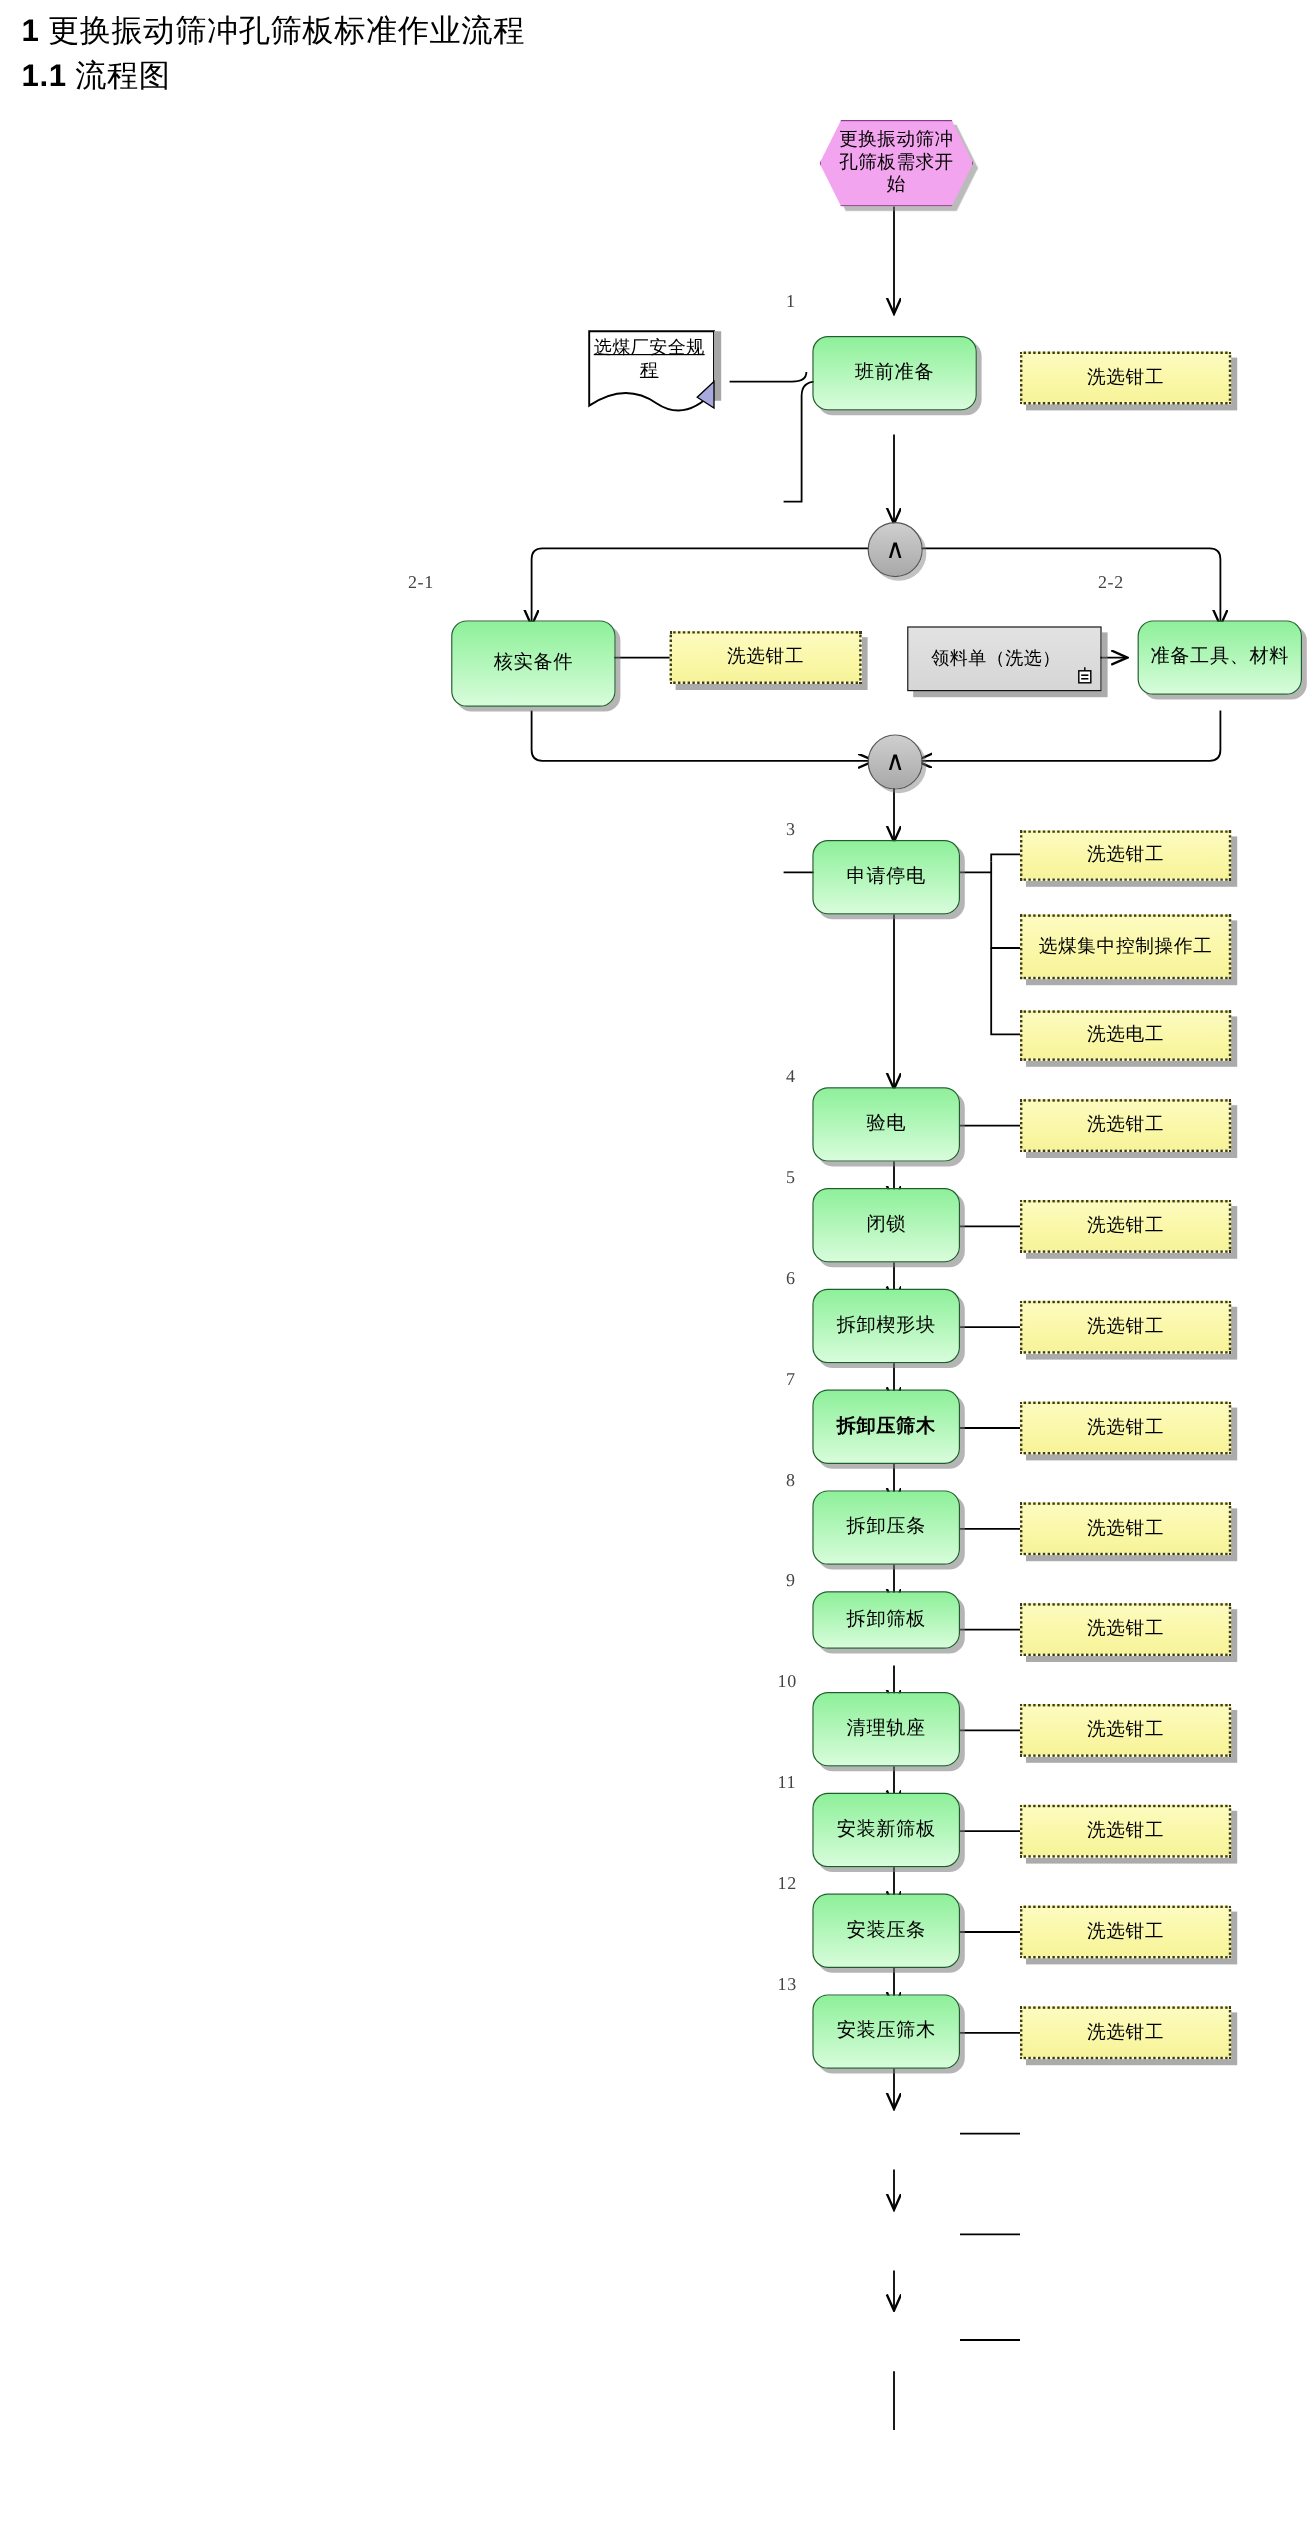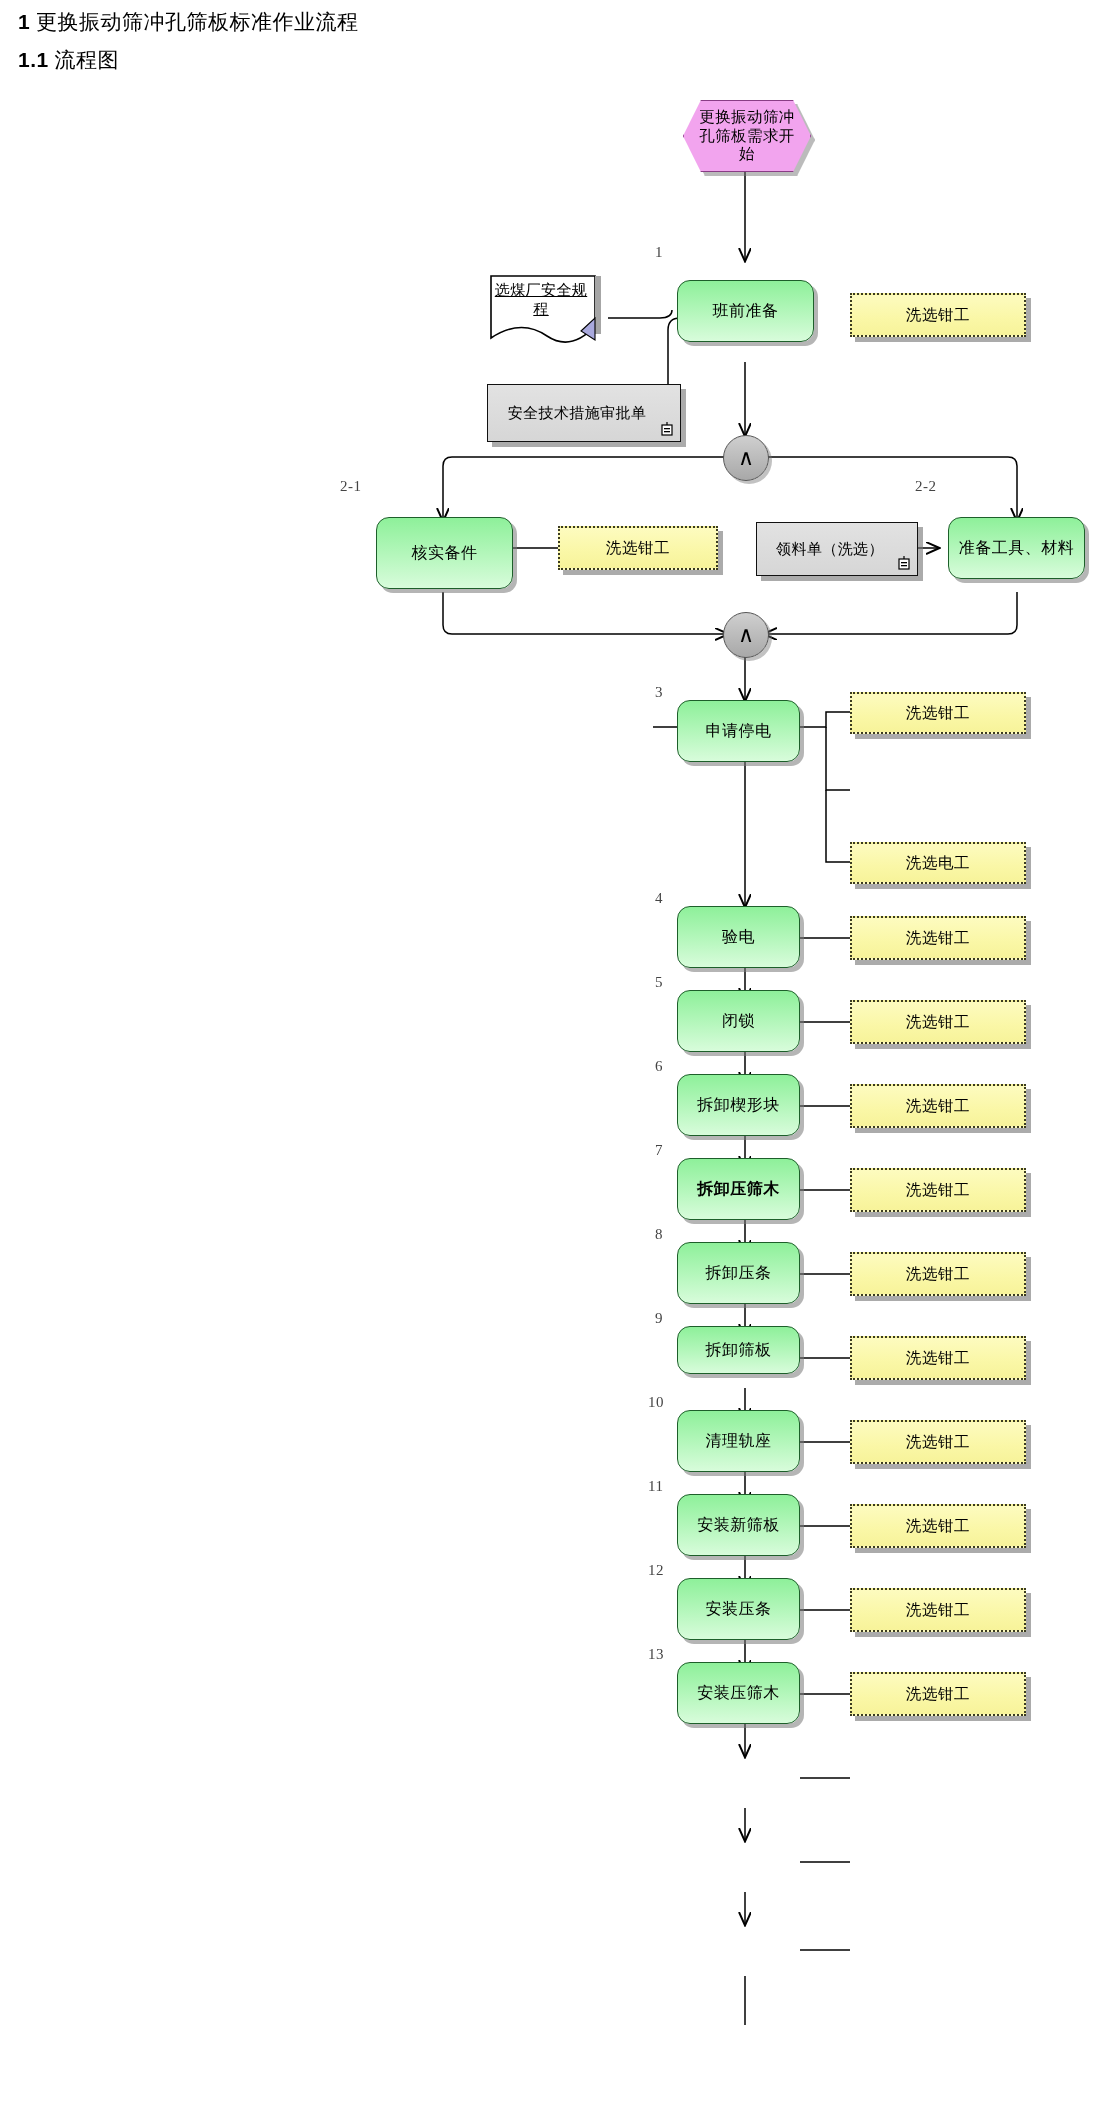--- a/index.html
+++ b/index.html
@@ -3,21 +3,21 @@
 <meta charset="utf-8">
 <style>
   html,body{margin:0;padding:0;background:#ffffff;}
   body{
     width:1094px;height:2112px;position:relative;
     font-family:"Liberation Serif","DejaVu Serif",serif;
     color:#000;overflow:hidden;
   }
 
   
-  .hdr{position:absolute;left:18px;font-size:21px;letter-spacing:.5px;white-space:nowrap;}
+  .hdr{position:absolute;left:18px;font-size:26px;letter-spacing:.5px;white-space:nowrap;}
   .hdr b{font-family:"Liberation Sans","DejaVu Sans",sans-serif;font-weight:bold;}
   #h1{top:8px;}
   #h2{top:46px;}
 
   
   #canvas{position:absolute;left:0;top:0;width:1094px;height:2112px;}
   .node{position:absolute;box-sizing:border-box;}
 
   
   .proc{
@@ -176,29 +176,20 @@
 
   <div class="docshape" style="left:489px;top:274px;width:120px;height:72px;">
     <svg width="120" height="80" style="position:absolute;left:0;top:0;">
       <path d="M2,2 H106 V52 Q82,78 58,62 Q32,44 2,64 Z" fill="#ffffff" stroke="#000" stroke-width="1.6"></path>
       <path d="M106,2 H112 V60 H106 Z" fill="#a6a6a6"></path>
       <path d="M106,44 L106,66 L92,57 Z" fill="#a9a9dd" stroke="#000" stroke-width="1.1"></path>
     </svg>
     <div class="dtxt" style="width:104px;text-decoration:underline;">选煤厂安全规程</div>
   </div>
 
-  <div class="form" style="left:487px;top:384px;width:166px;height:52px;">
-    <span>安全技术措施审批单</span>
-    <svg class="badge" viewBox="0 0 14 16">
-      <rect x="2" y="4" width="10" height="10" fill="#fff" stroke="#000" stroke-width="1.2"></rect>
-      <path d="M7,1 v3" stroke="#000" stroke-width="1.2"></path>
-      <rect x="4" y="7" width="6" height="1.3" fill="#000"></rect>
-      <rect x="4" y="10" width="6" height="1.3" fill="#000"></rect>
-    </svg>
-  </div>
 
   <div class="junc" style="left:723px;top:435px;width:44px;height:44px;">
     <span style="font-size:22px;line-height:1;">∧</span>
   </div>
 
   <div class="num" style="left:340px;top:478px;">2-1</div>
   <div class="node proc" style="left:376px;top:517px;width:137px;height:72px;">
     <span>核实备件</span>
   </div>
   <div class="node role" style="left:558px;top:526px;width:160px;height:44px;">
@@ -226,20 +217,23 @@
 
   <div class="num" style="left:655px;top:684px;">3</div>
   <div class="node proc" style="left:677px;top:700px;width:123px;height:62px;">
     <span>申请停电</span>
   </div>
 
 
   <div class="node role" style="left:850px;top:692px;width:176px;height:42px;">
     <span>洗选钳工</span>
   </div>
+  <div class="node role" style="left:850px;top:762px;width:176px;height:54px;">
+    <span>选煤集中控制操作工</span>
+  </div>
   <div class="node role" style="left:850px;top:842px;width:176px;height:42px;">
     <span>洗选电工</span>
   </div>
 
   <div class="num" style="left:655px;top:890px;">4</div>
   <div class="node proc" style="left:677px;top:906px;width:123px;height:62px;">
     <span>验电</span>
     </div>
   <div class="node role" style="left:850px;top:916px;width:176px;height:44px;">
     <span>洗选钳工</span>

